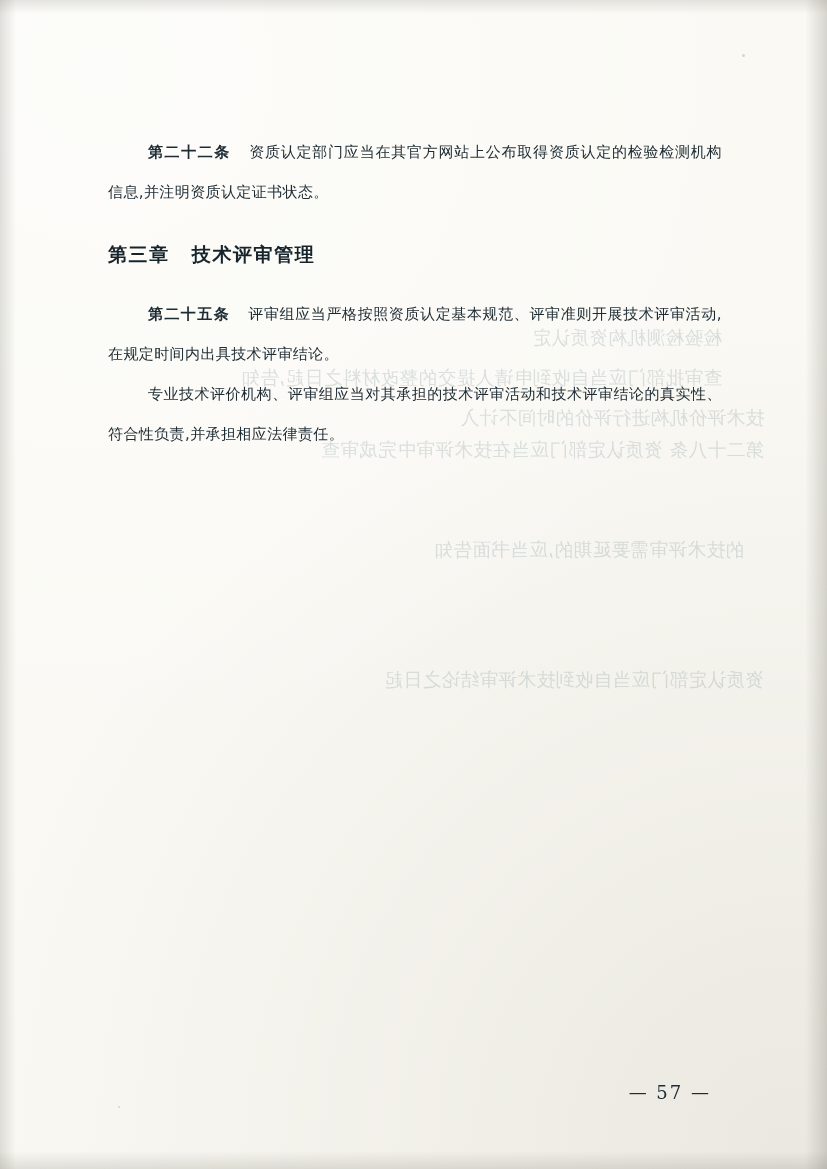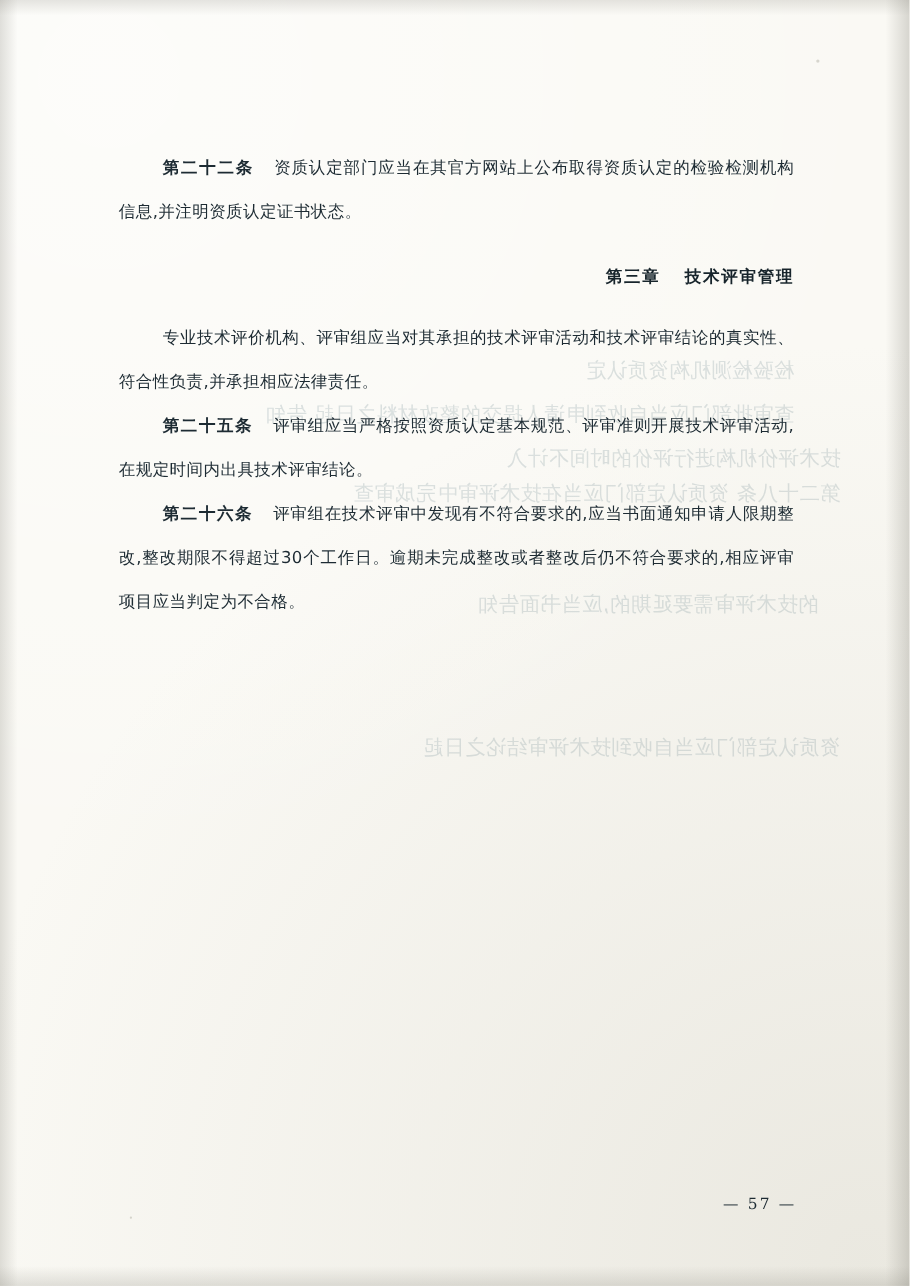--- a/index.html
+++ b/index.html
@@ -48,36 +48,36 @@
   .art-label {
     font-weight: bold;
     letter-spacing: 1.2px;
   }
   .art-gap {
     display: inline-block;
     width: 18px;
   }
   .chapter {
     margin: 30px 0 26px 0;
-    text-align: right;
-    font-size: 15px;
+    text-align: left;
+    font-size: 19px;
     font-weight: bold;
     letter-spacing: 1.6px;
     color: #17242b;
   }
   .chapter .sep {
     display: inline-block;
     width: 22px;
   }
   .footer {
     position: absolute;
-    right: 103px;
+    right: 116px;
     bottom: 66px;
     font-family: "DejaVu Serif", "Liberation Serif", serif;
-    font-size: 14px;
+    font-size: 18px;
     color: #1d2b33;
     letter-spacing: 2px;
   }
   
   .ghost {
     position: absolute;
     left: 108px;
     width: 614px;
     font-family: "DejaVu Sans", "Liberation Sans", sans-serif;
     font-size: 18.6px;
@@ -148,24 +148,23 @@
 
   <div class="content">
 
     <p class="para indent"><span class="art-label">第二十二条</span><span class="art-gap"></span><span>资质认定部门应当在其官方网站上公布取得资质认定的检验检测机构信息,并注明资质认定证书状态。</span></p>
 
 
     <div class="chapter"><span>第三章</span><span class="sep"></span><span>技术评审管理</span></div>
 
 
 
+    <p class="para indent"><span class="art-label">第二十五条</span><span class="art-gap"></span><span>评审组应当严格按照资质认定基本规范、评审准则开展技术评审活动,在规定时间内出具技术评审结论。</span></p>
+
     <p class="para indent"><span>专业技术评价机构、评审组应当对其承担的技术评审活动和技术评审结论的真实性、符合性负责,并承担相应法律责任。</span></p>
 
-    <p class="para indent"><span class="art-label">第二十五条</span><span class="art-gap"></span><span>评审组应当严格按照资质认定基本规范、评审准则开展技术评审活动,在规定时间内出具技术评审结论。</span></p>
-
-    <p class="para indent"><span class="art-label">第二十六条</span><span class="art-gap"></span><span>评审组在技术评审中发现有不符合要求的,应当书面通知申请人限期整改,整改期限不得超过30个工作日。逾期未完成整改或者整改后仍不符合要求的,相应评审项目应当判定为不合格。</span></p>
 
 
   </div>
 
   <div class="footer">— 57 —</div>
 
 </div>
 
 </body></html>

